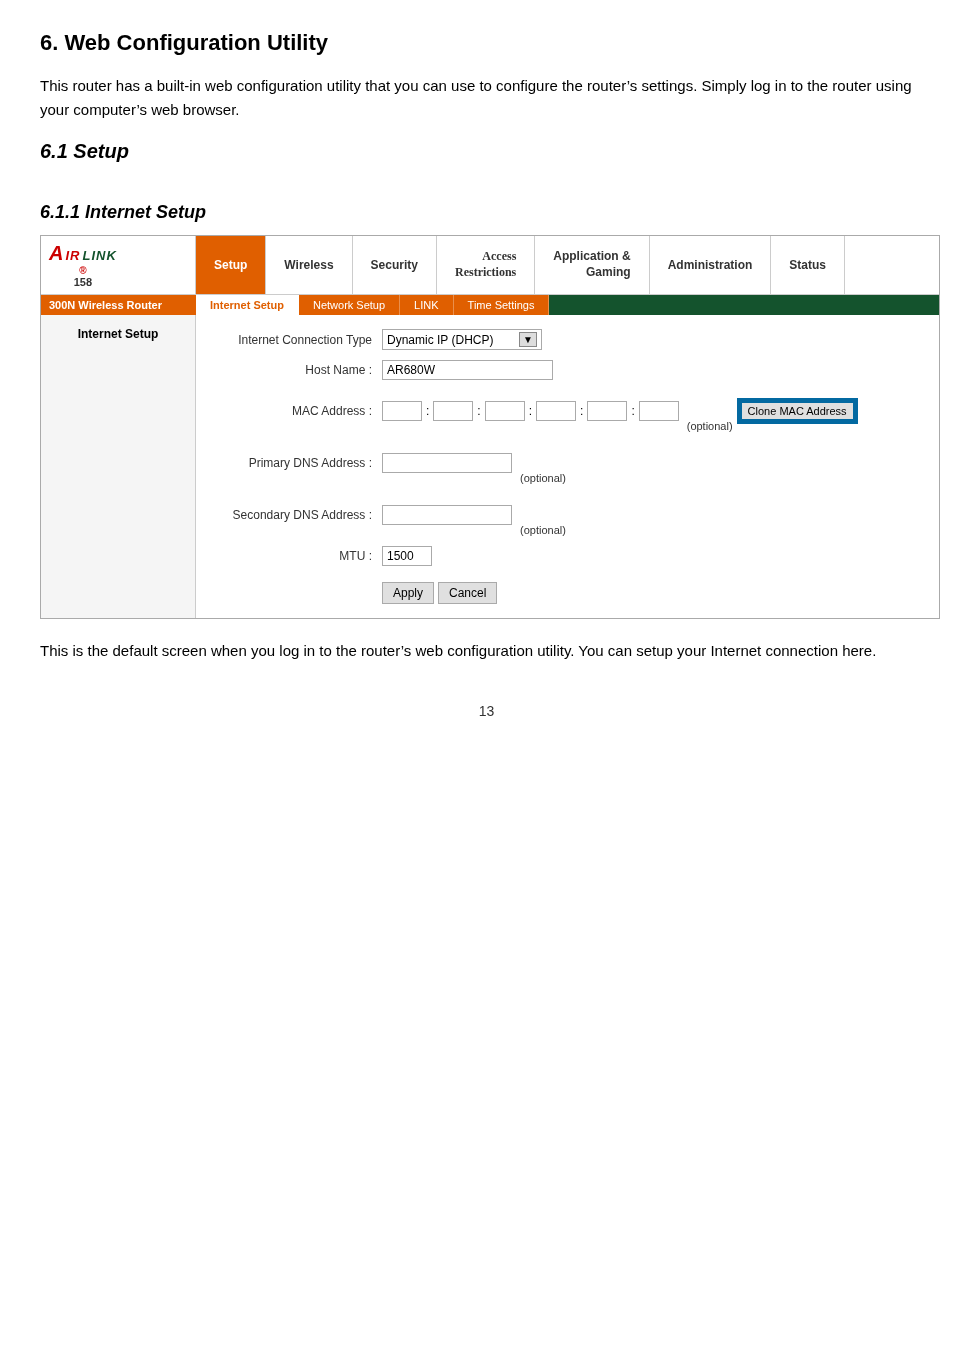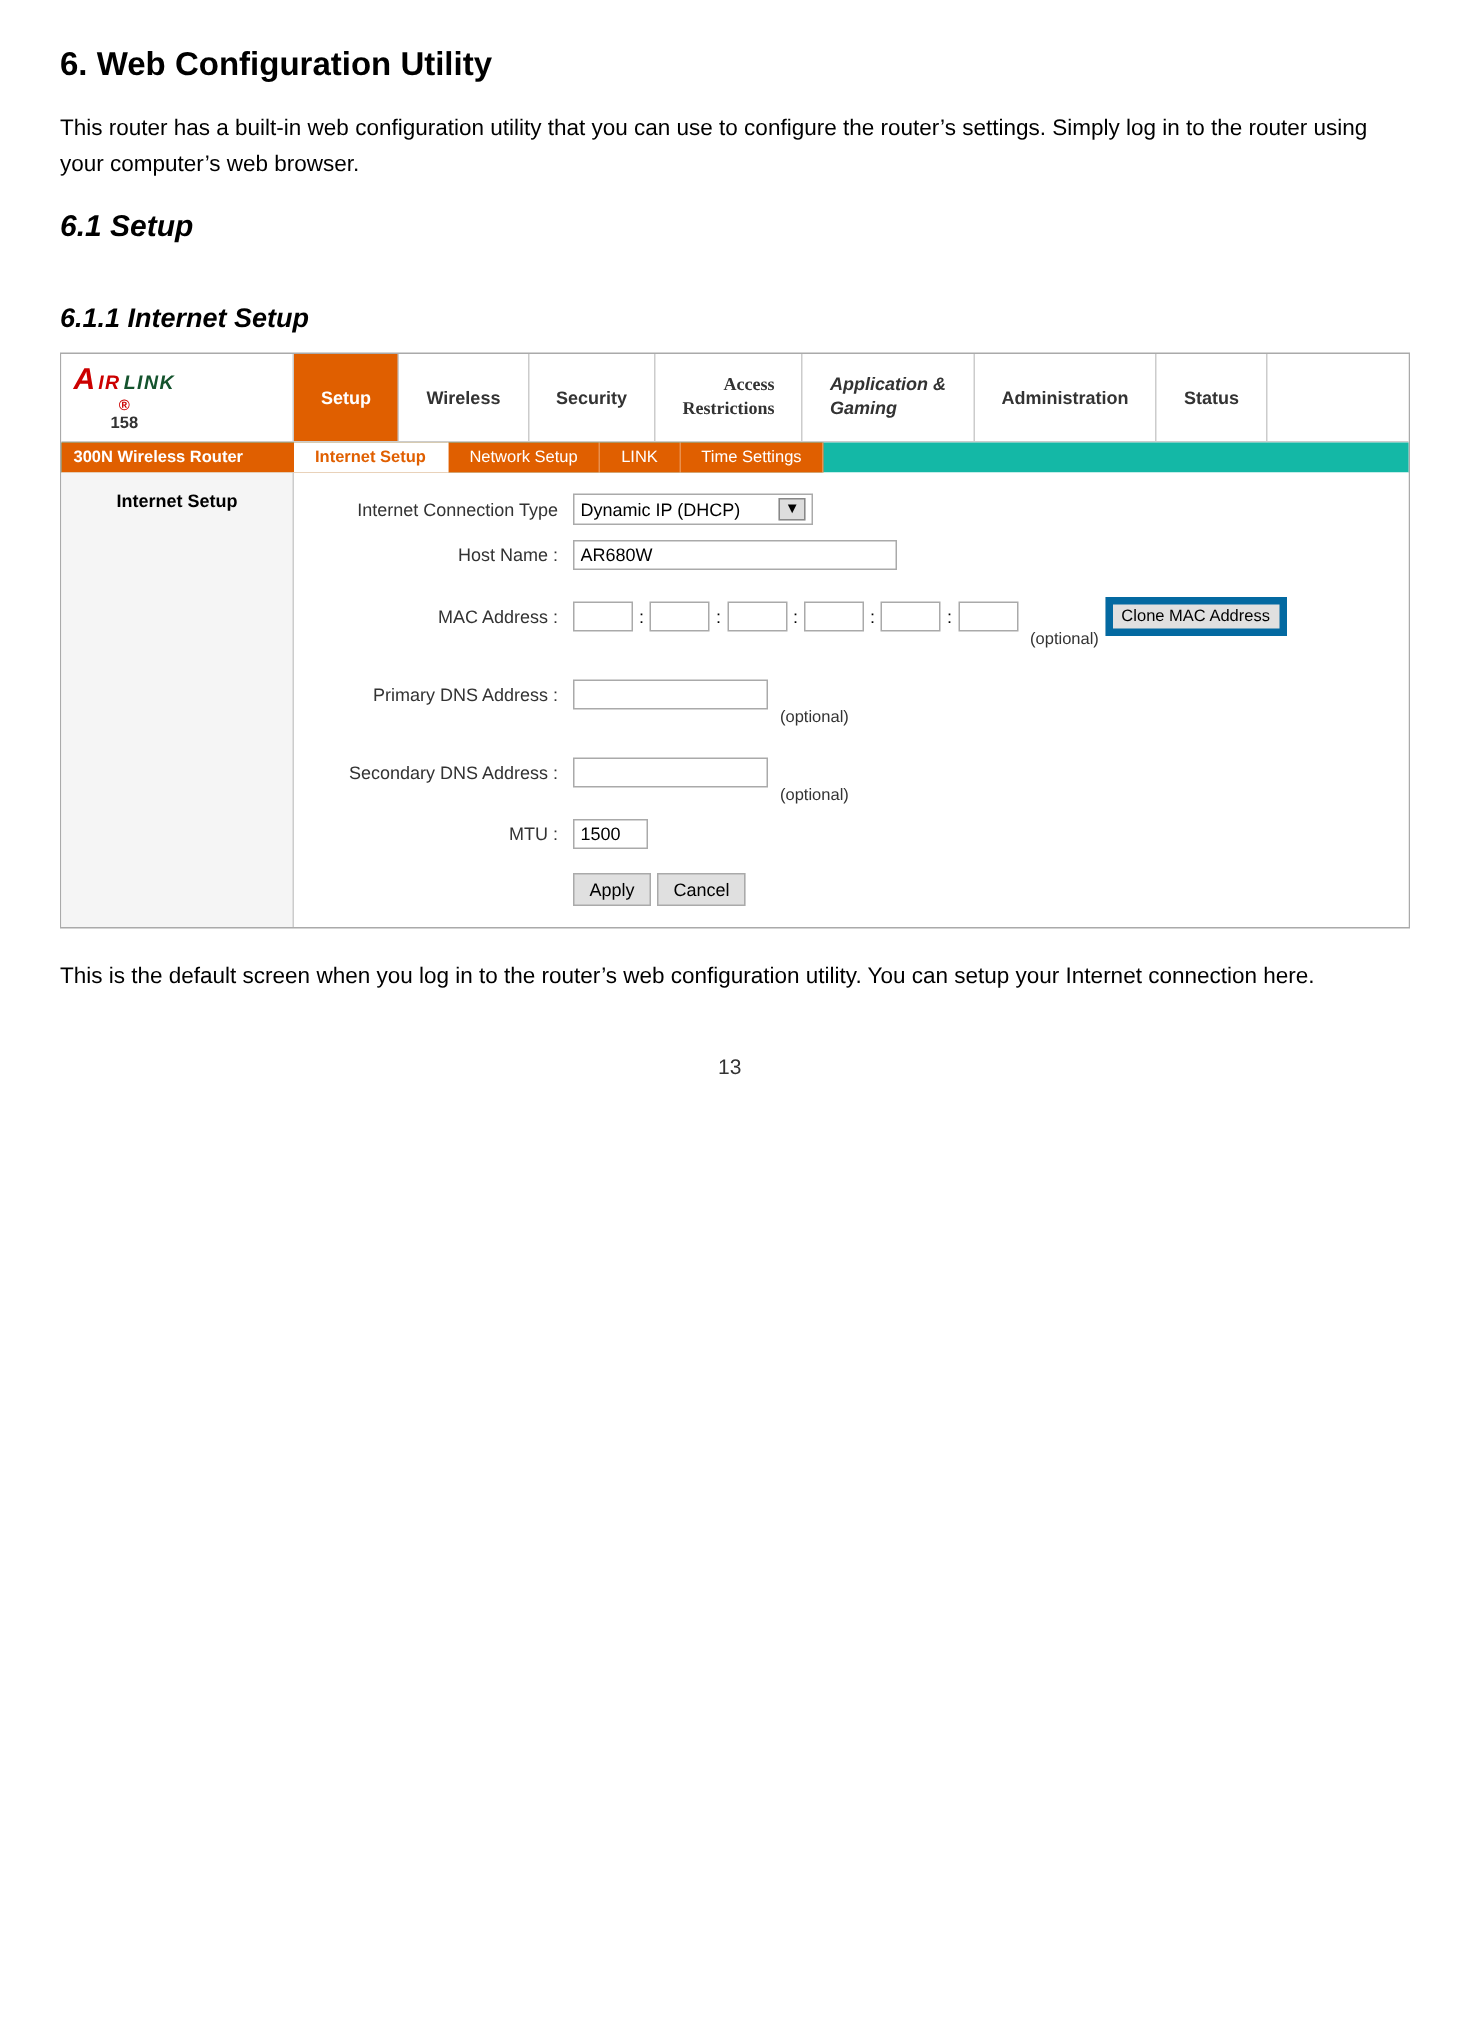--- a/index.html
+++ b/index.html
@@ -76,21 +76,21 @@
       line-height: 1.2;
     }
     .nav-tab.active {
       background: #e05f00;
       color: #fff;
     }
     
     .second-nav {
       display: flex;
       align-items: stretch;
-      background: #14b8a6;
+      background: #14532d;
     }
     .second-nav-label {
       width: 155px;
       background: #e05f00;
       color: #fff;
       font-size: 11px;
       font-weight: bold;
       padding: 4px 8px;
       display: flex;
       align-items: center;
@@ -173,21 +173,21 @@
     input.text-input {
       border: 1px solid #aaa;
       padding: 2px 4px;
       font-size: 12px;
       background: #fff;
     }
     .mac-input {
       width: 40px;
     }
     .host-input {
-      width: 216px;
+      width: 171px;
     }
     .dns-input {
       width: 130px;
     }
     .mtu-input {
       width: 50px;
     }
     .optional-text {
       font-size: 11px;
       color: #333;
@@ -261,21 +261,21 @@
         </div>
         <div style="font-size:10px; font-weight:bold; color:#cc0000;">®</div>
         <div style="font-size:11px; font-weight:bold; color:#333;">158</div>
       </div>
     </div>
     <div class="nav-tabs">
       <div class="nav-tab active">Setup</div>
       <div class="nav-tab">Wireless</div>
       <div class="nav-tab">Security</div>
       <div class="nav-tab" style="text-align:right; line-height:1.3;font-family:Liberation Serif, serif;">Access<br>Restrictions</div>
-      <div class="nav-tab" style="text-align:left; line-height:1.3;font-style:italic;">Application &amp;<br>Gaming</div>
+      <div class="nav-tab" style="text-align:right; line-height:1.3;">Application &amp;<br>Gaming</div>
       <div class="nav-tab">Administration</div>
       <div class="nav-tab">Status</div>
     </div>
   </div>
 
   <div class="second-nav">
     <div class="second-nav-label">300N Wireless Router</div>
     <div class="second-nav-tabs">
       <div class="second-nav-tab active">Internet Setup</div>
       <div class="second-nav-tab">Network Setup</div>

